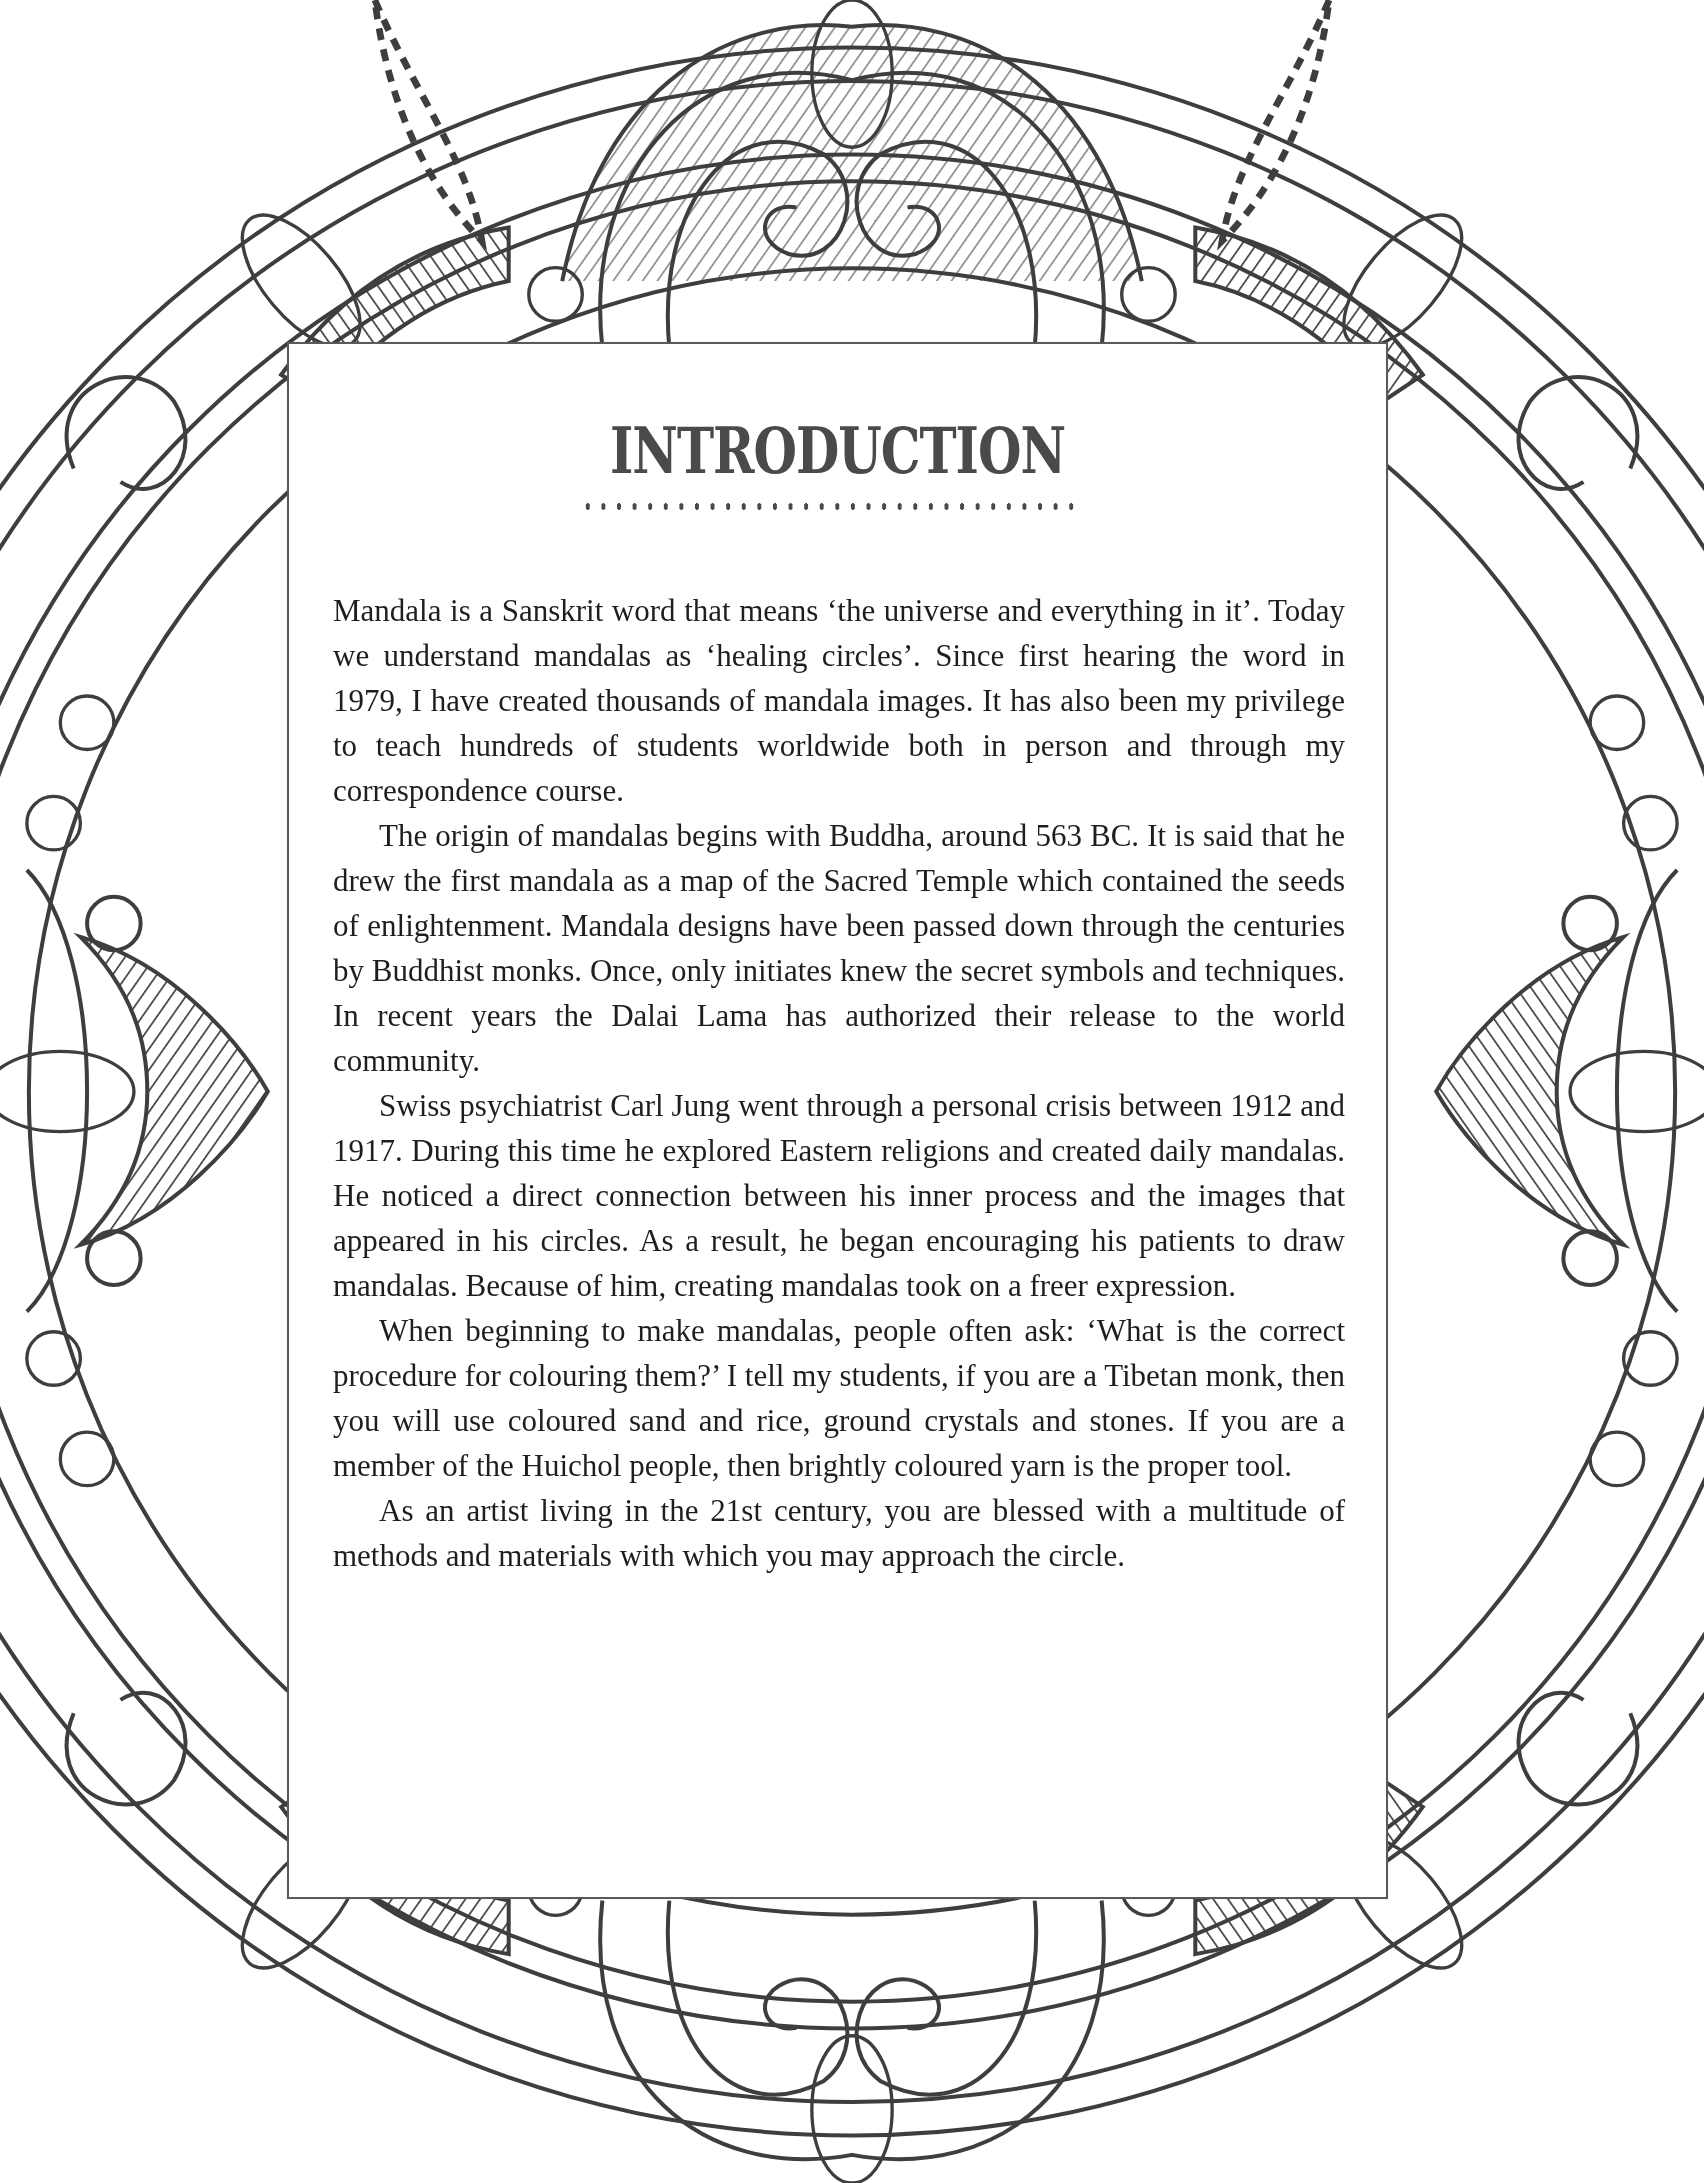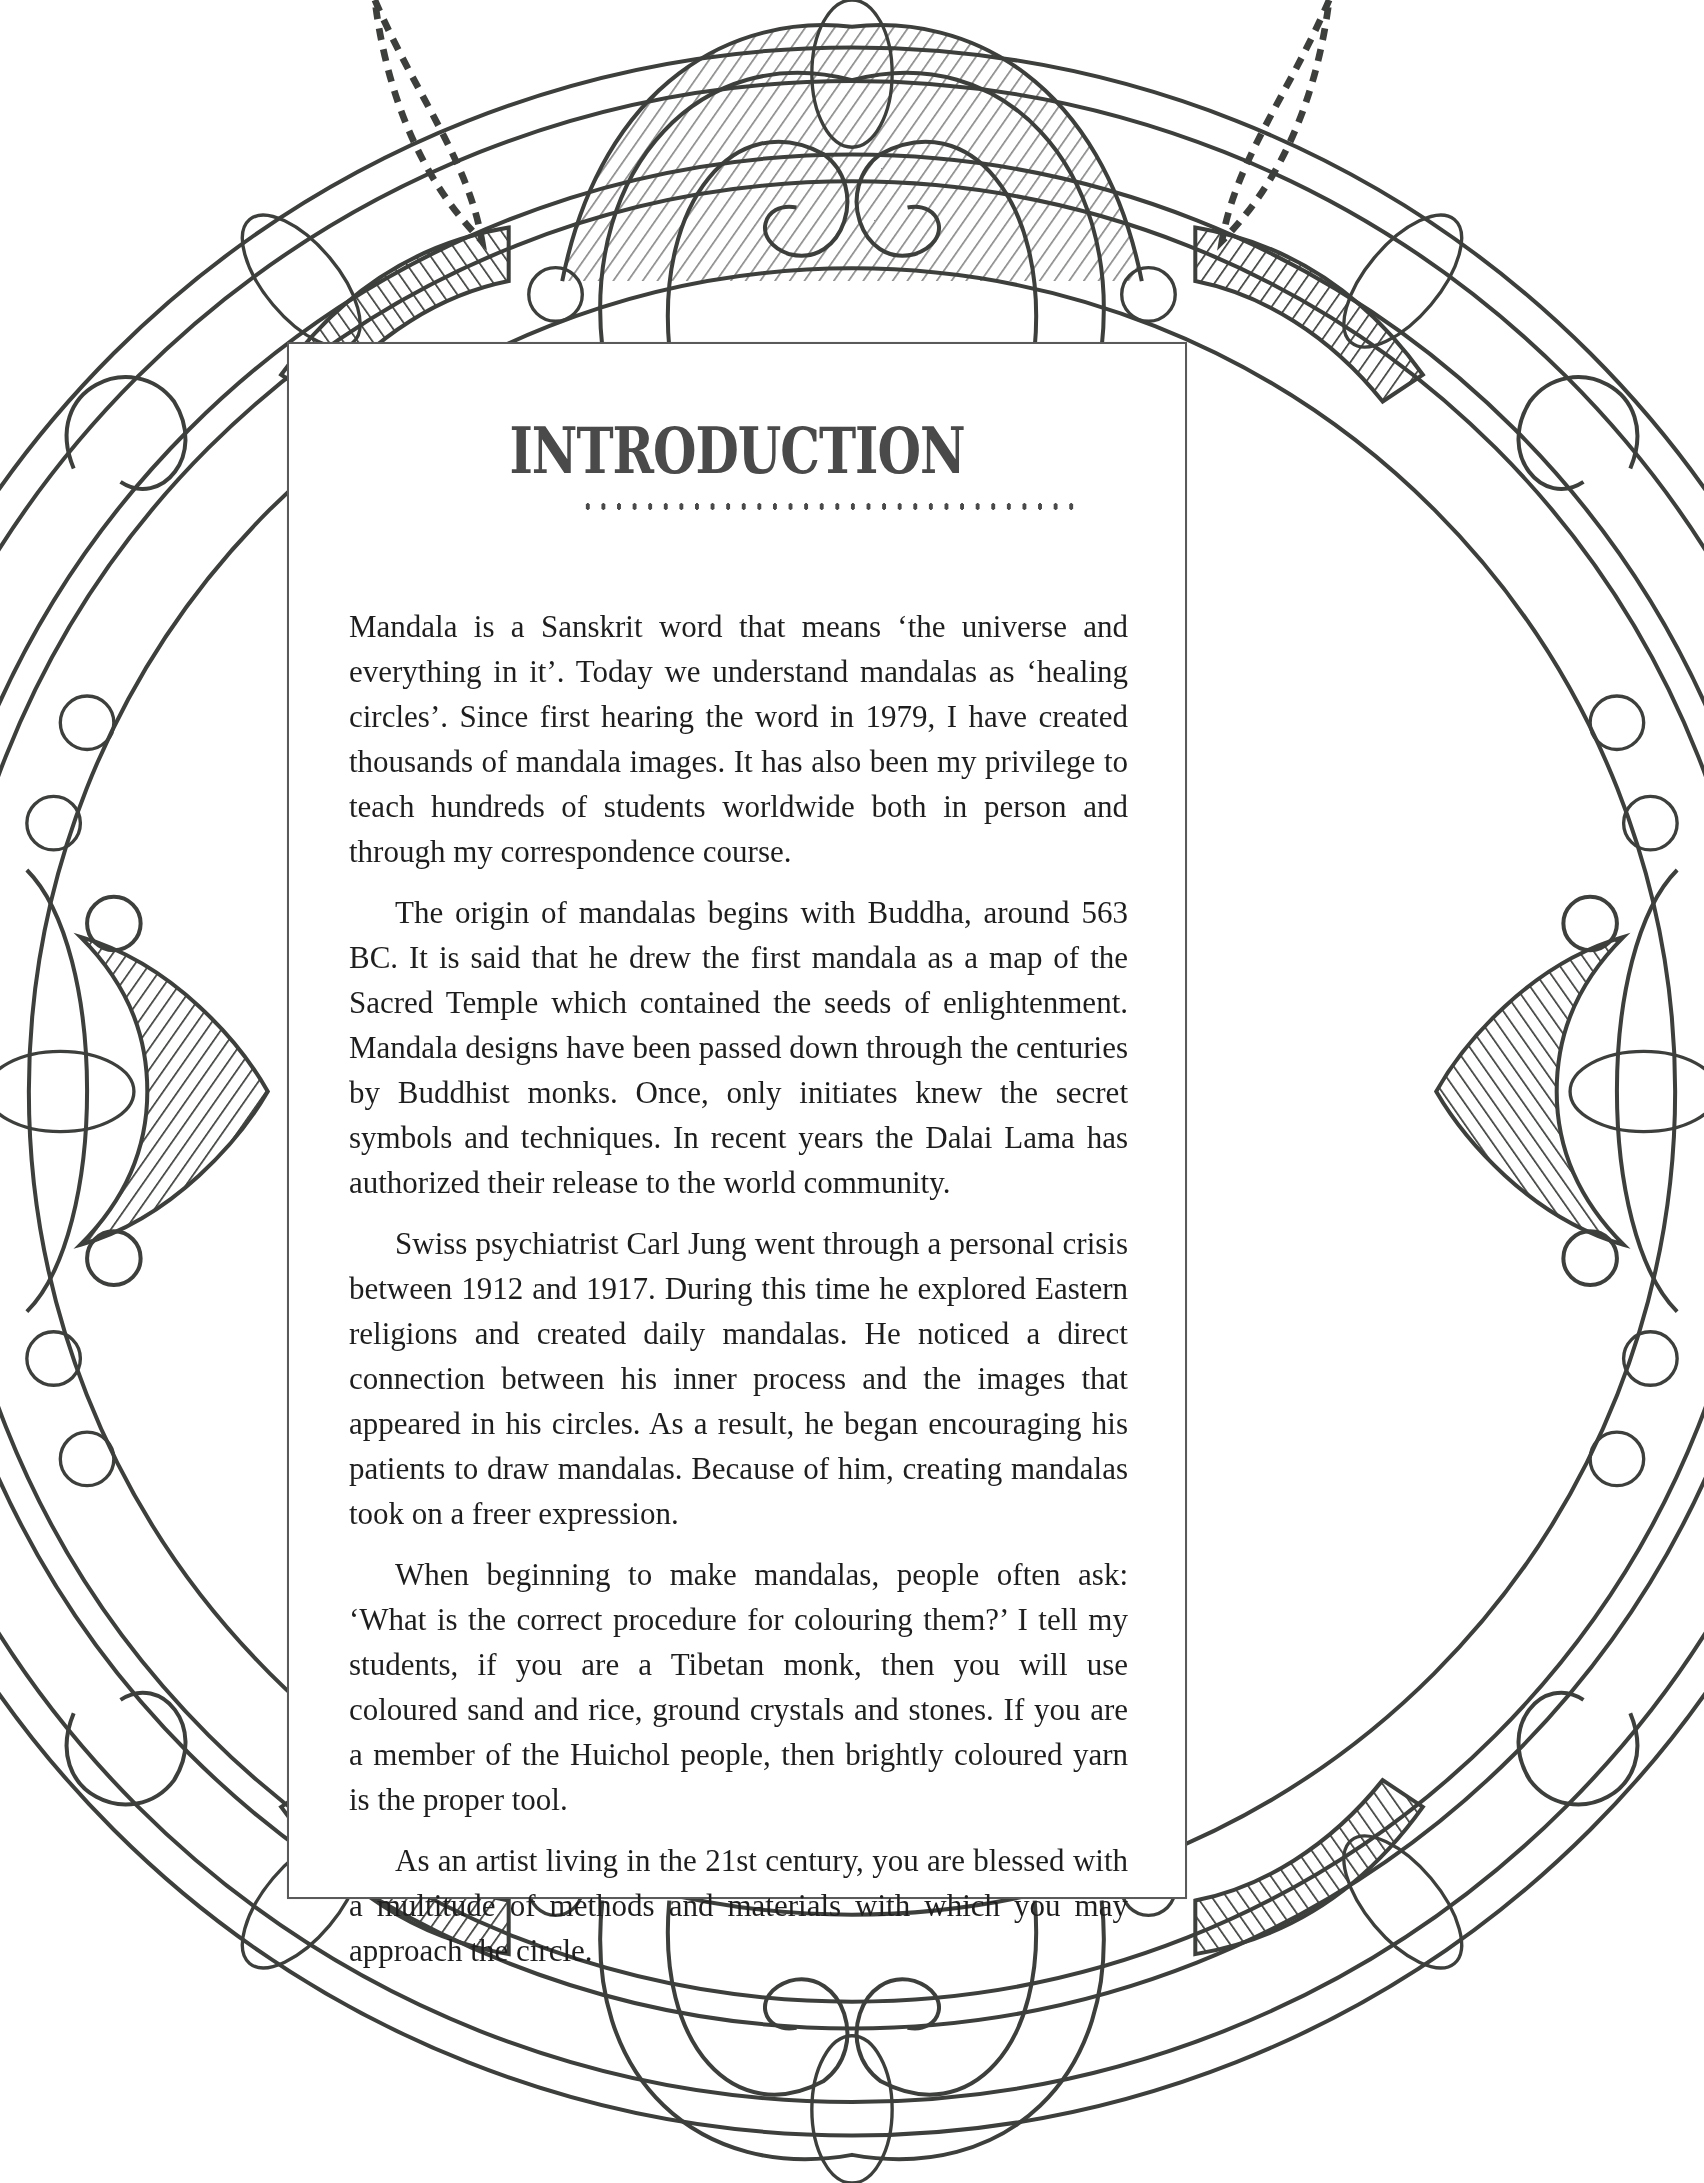--- a/index.html
+++ b/index.html
@@ -1,40 +1,40 @@
 <!DOCTYPE html>
 <html style="font-size:10.7px"><head>
 <meta charset="utf-8">
 <style>
   html, body { margin: 0; padding: 0; background: #ffffff; }
   body { width: 1704px; height: 2183px; position: relative; overflow: hidden; }
   .mandala { position: absolute; left: 0; top: 0; width: 1704px; height: 2183px; }
   .mandala svg { width: 100%; height: 100%; display: block; }
   .panel {
-    position: absolute; left: 287px; top: 342px; width: 900px; height: 1557px;
+    position: absolute; left: 287px; top: 342px; width: 1101px; height: 1557px;
     background: #ffffff; border: 2px solid #5a5a5a; box-sizing: border-box;
     box-shadow: 0 0 1.3px rgba(0,0,0,0.15);
   }
   .title {
     position: absolute; left: 0; right: 0; top: 70px; text-align: center;
     font-family: "DejaVu Serif", serif; font-weight: bold; font-size: 64px;
     color: #4a4a4a; letter-spacing: -1.3px; transform: scaleX(0.78); transform-origin: center;
     line-height: 74px; margin: 0;
   }
   .title-dots {
     position: absolute; left: 291px; width: 499px; top: 159px; height: 6.7px;
     background-image: radial-gradient(ellipse 2px 3.3px at center, #4a4a4a 98%, transparent 100%);
     background-size: 15.6px 6.7px; background-repeat: repeat-x;
   }
   .body-text {
     position: absolute; left: 44px; right: 41px; top: 244px;
     font-family: "Liberation Serif", serif; font-size: 31px; line-height: 45px;
     color: #1e1e1e; text-align: justify; margin: 0;
   }
-  .body-text p { margin: 16px; text-indent: 46px; }
+  .body-text p { margin: 0; text-indent: 46px; }
   .body-text p.first { text-indent: 0; }
 </style>
 </head>
 <body>
 
 <div class="mandala">
   <svg viewBox="0 0 2546 3262" xmlns="http://www.w3.org/2000/svg" fill="none" stroke="#3c3f3c" stroke-width="6">
     <defs>
       <pattern id="hatch" width="18" height="18" patternUnits="userSpaceOnUse" patternTransform="rotate(35)">
         <line x1="0" y1="0" x2="0" y2="18" stroke="#3c3f3c" stroke-width="5"></line>

